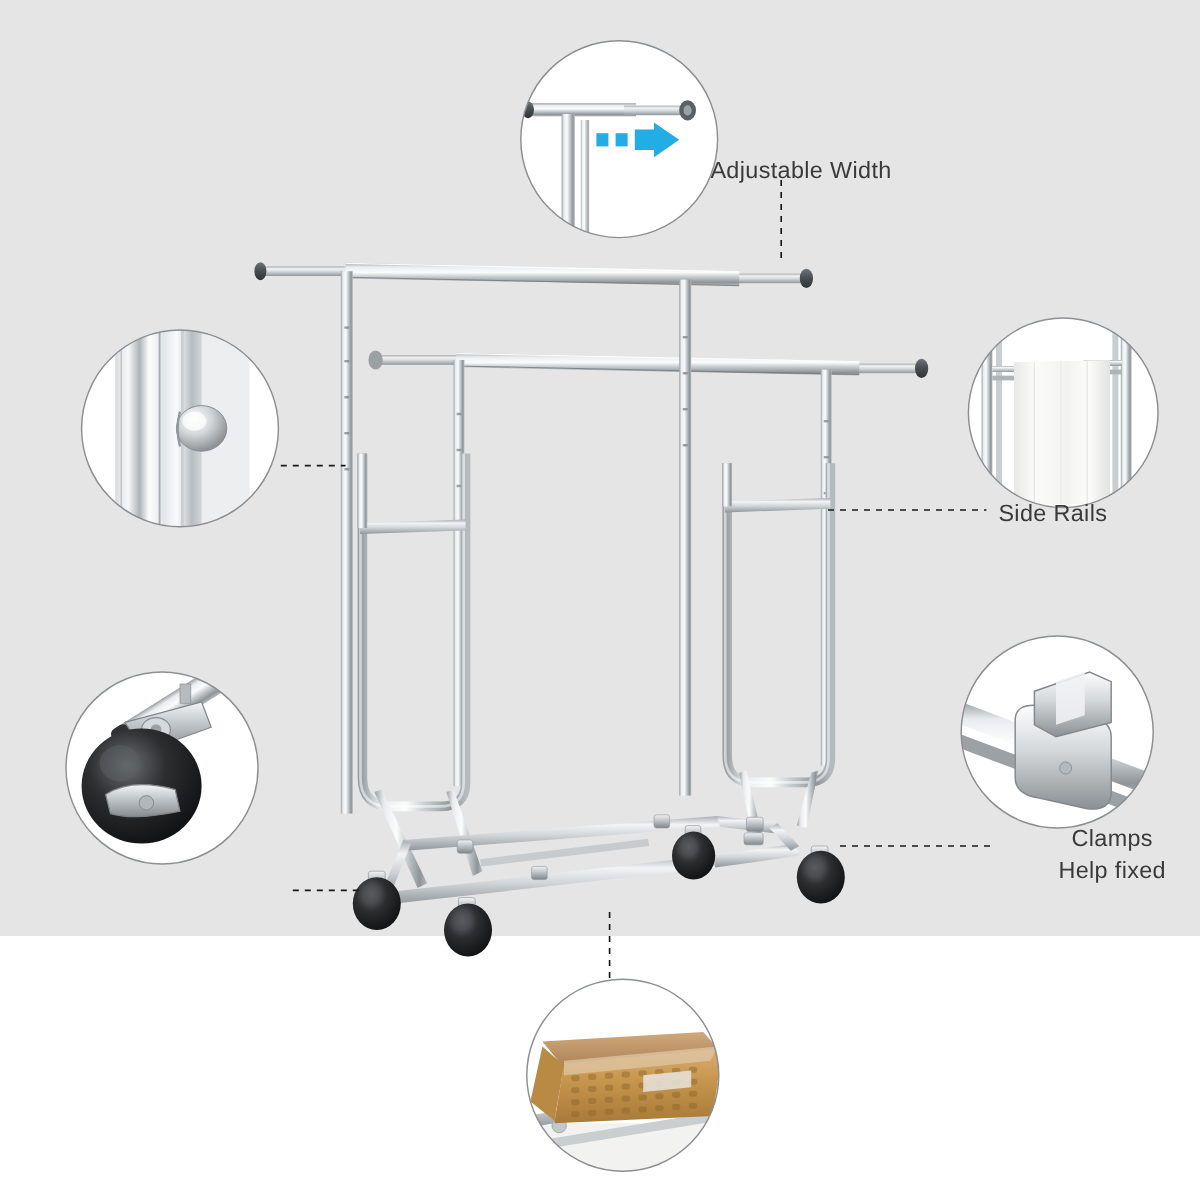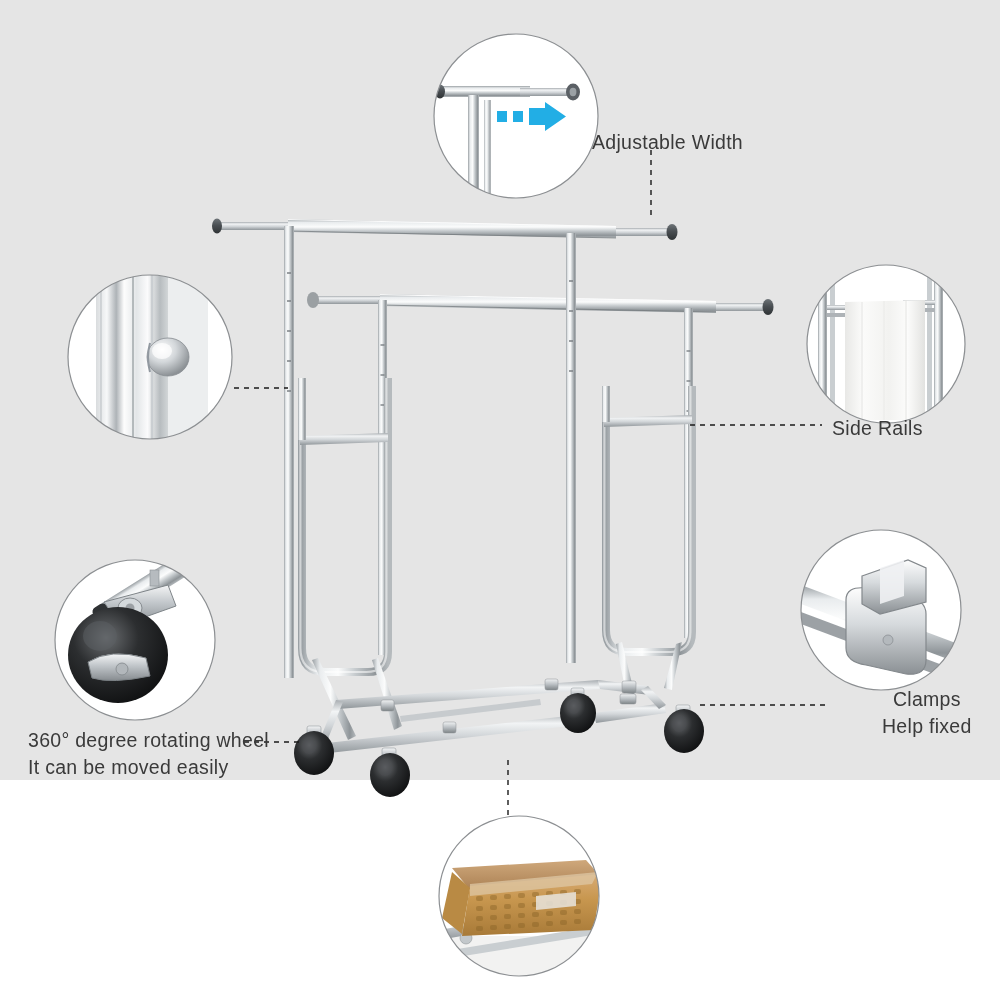--- a/index.html
+++ b/index.html
@@ -435,20 +435,18 @@
       <circle cx="519" cy="896" r="80" fill="none" stroke="#8c8f92" stroke-width="1.2"></circle>
       <line x1="508" y1="760" x2="508" y2="818" stroke="#1a1a1a" stroke-width="1.4" stroke-dasharray="5,5"></line>
     </g>
   </svg>
 
   <div class="label left" style="left:592px; top:129px;">Adjustable Width</div>
 
 
   <div class="label left" style="left:832px; top:415px;">Side Rails</div>
 
-  <div class="label left" style="left:28px;  top:727px;">360° degree rotating wheel
-It can be moved easily</div>
 
   <div class="label center" style="left:850px; top:686px;margin-left:32px;">Clamps
 Help fixed</div>
 
 
 </div>
 
 </body></html>

